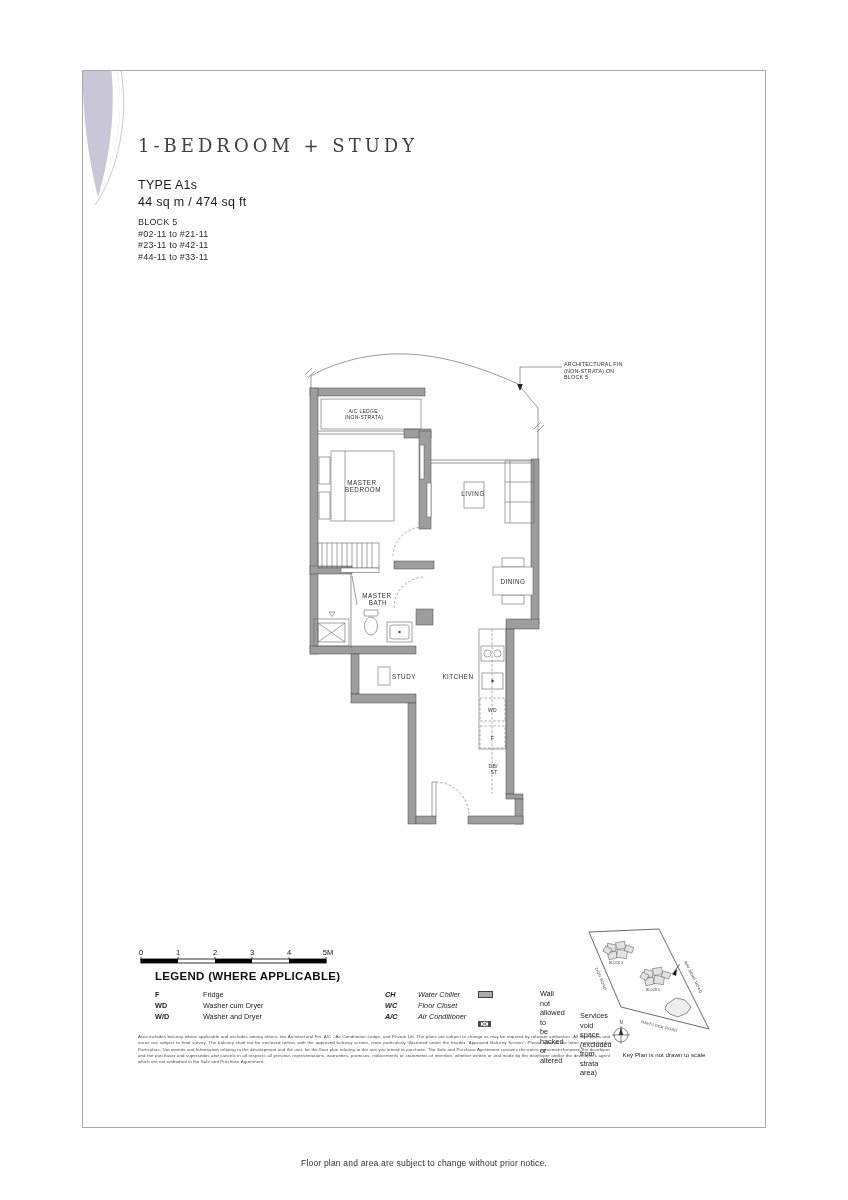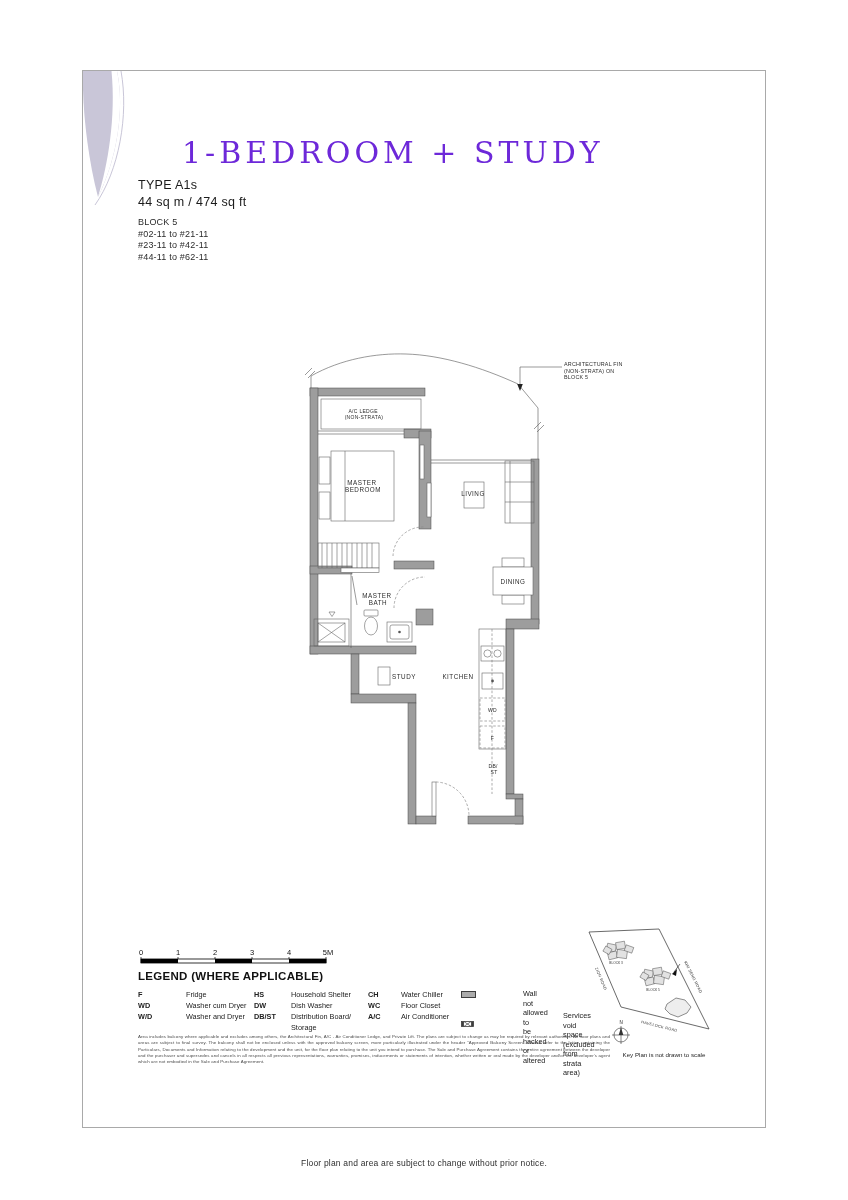--- a/index.html
+++ b/index.html
@@ -2,38 +2,38 @@
 <html><head>
 <meta charset="utf-8">
 <style>
   html,body{margin:0;padding:0;}
   body{width:848px;height:1200px;background:#fff;position:relative;overflow:hidden;
        font-family:"Liberation Sans",sans-serif;-webkit-font-smoothing:antialiased;}
   .card{position:absolute;left:82px;top:70px;width:684px;height:1058px;background:#fff;
         border:1px solid #a9a9a9;box-sizing:border-box;}
   .petal{position:absolute;left:0;top:0;}
   .title{position:absolute;left:55px;top:64px;font-family:"DejaVu Serif",serif;
-         font-size:30px;font-weight:400;letter-spacing:4px;color:#6d28d9;white-space:nowrap;margin-left:44px;}
+         font-size:18px;font-weight:400;letter-spacing:4px;color:#404040;white-space:nowrap;}
   .type-line{position:absolute;left:55px;top:107px;font-size:12.5px;font-weight:400;
              letter-spacing:.3px;color:#1b1b1b;}
   .area-line{position:absolute;left:55px;top:124px;font-size:12.5px;font-weight:400;
              letter-spacing:.3px;color:#1b1b1b;}
   .block-info{position:absolute;left:55px;top:146px;font-size:9px;line-height:11.5px;
               color:#2b2b2b;letter-spacing:.2px;}
   .plan-svg{position:absolute;left:218px;top:280px;}
   .scalebar-svg{position:absolute;left:52px;top:876px;}
-  .legend{position:absolute;left:55px;top:899px;width:520px;}
+  .legend{position:absolute;left:72px;top:899px;width:520px;}
   .legend-title{font-size:11.5px;font-weight:700;letter-spacing:.3px;color:#111;}
   .lg-col{position:absolute;top:19px;}
   .lg-row{display:flex;min-height:11px;line-height:11px;font-size:7.3px;color:#222;}
   .lg-abbr{font-weight:700;flex:none;}
   .lg-desc{white-space:pre-line;}
   .c1{left:0;} .c1 .lg-abbr{width:48px;}
   .c2{left:116px;} .c2 .lg-abbr{width:37px;} .c2 .lg-desc{line-height:11px;}
-  .c3{left:230px;} .c3 .lg-abbr{width:33px;}
+  .c3{left:230px;font-style:italic;} .c3 .lg-abbr{width:33px;}
   .c4{left:323px;}
   .sym-row{position:absolute;display:flex;}
   .sym-ic{flex:none;margin-right:11px;margin-top:2px;}
   .sym-txt{font-size:7.3px;line-height:9.5px;color:#222;white-space:pre-line;padding-left:36px;}
   .wall-ic{display:block;width:13px;height:5px;background:#ababab;border:1px solid #3e3e3e;}
   .disclaimer{position:absolute;left:55px;top:963px;width:472px;font-size:4.4px;
               line-height:6.3px;color:#4a4a4a;text-align:justify;letter-spacing:.1px;}
   .keyplan-svg{position:absolute;left:498px;top:843px;}
   .footer{position:absolute;left:0;top:1158px;width:848px;text-align:center;
           font-size:8.5px;color:#2e2e2e;letter-spacing:.2px;}
@@ -66,21 +66,21 @@
     <path d="M38,0 C46,44 36,100 12,134" stroke="#c9c6d8" stroke-width="1" fill="none"></path>
   </svg>
 
   <div class="title">1-BEDROOM + STUDY</div>
   <div class="type-line">TYPE A1s</div>
   <div class="area-line">44 sq m / 474 sq ft</div>
   <div class="block-info">
     <div>BLOCK 5</div>
     <div>#02-11 to #21-11</div>
     <div>#23-11 to #42-11</div>
-    <div>#44-11 to #62-11</div>
+    <div>#44-11 to #33-11</div>
   </div>
 
   <svg class="plan-svg" width="340" height="500" viewBox="0 0 340 500">
 
     <g>
       <path class="thin" d="M10,25 C40,8 75,2 105,3 C140,4 180,16 217,33 L237,57 L237,108"></path>
       <path class="thin" d="M10,25 L10,37"></path>
       <path class="thin" d="M4,24 L11,17 M7,27 L14,20"></path>
       <path class="thin" d="M233,78 L240,71 M236,81 L243,74"></path>
     </g>
@@ -245,35 +245,20 @@
       <div class="lg-row">
         <span class="lg-abbr">WD</span>
         <span class="lg-desc">Washer cum Dryer</span>
       </div>
       <div class="lg-row">
         <span class="lg-abbr">W/D</span>
         <span class="lg-desc">Washer and Dryer</span>
       </div>
     </div>
 
-    <div class="lg-col c2">
-      <div class="lg-row">
-        <span class="lg-abbr">HS</span>
-        <span class="lg-desc">Household Shelter</span>
-      </div>
-      <div class="lg-row">
-        <span class="lg-abbr">DW</span>
-        <span class="lg-desc">Dish Washer</span>
-      </div>
-      <div class="lg-row">
-        <span class="lg-abbr">DB/ST</span>
-        <span class="lg-desc">Distribution Board/
-Storage</span>
-      </div>
-    </div>
 
     <div class="lg-col c3">
       <div class="lg-row">
         <span class="lg-abbr">CH</span>
         <span class="lg-desc">Water Chiller</span>
       </div>
       <div class="lg-row">
         <span class="lg-abbr">WC</span>
         <span class="lg-desc">Floor Closet</span>
       </div>

